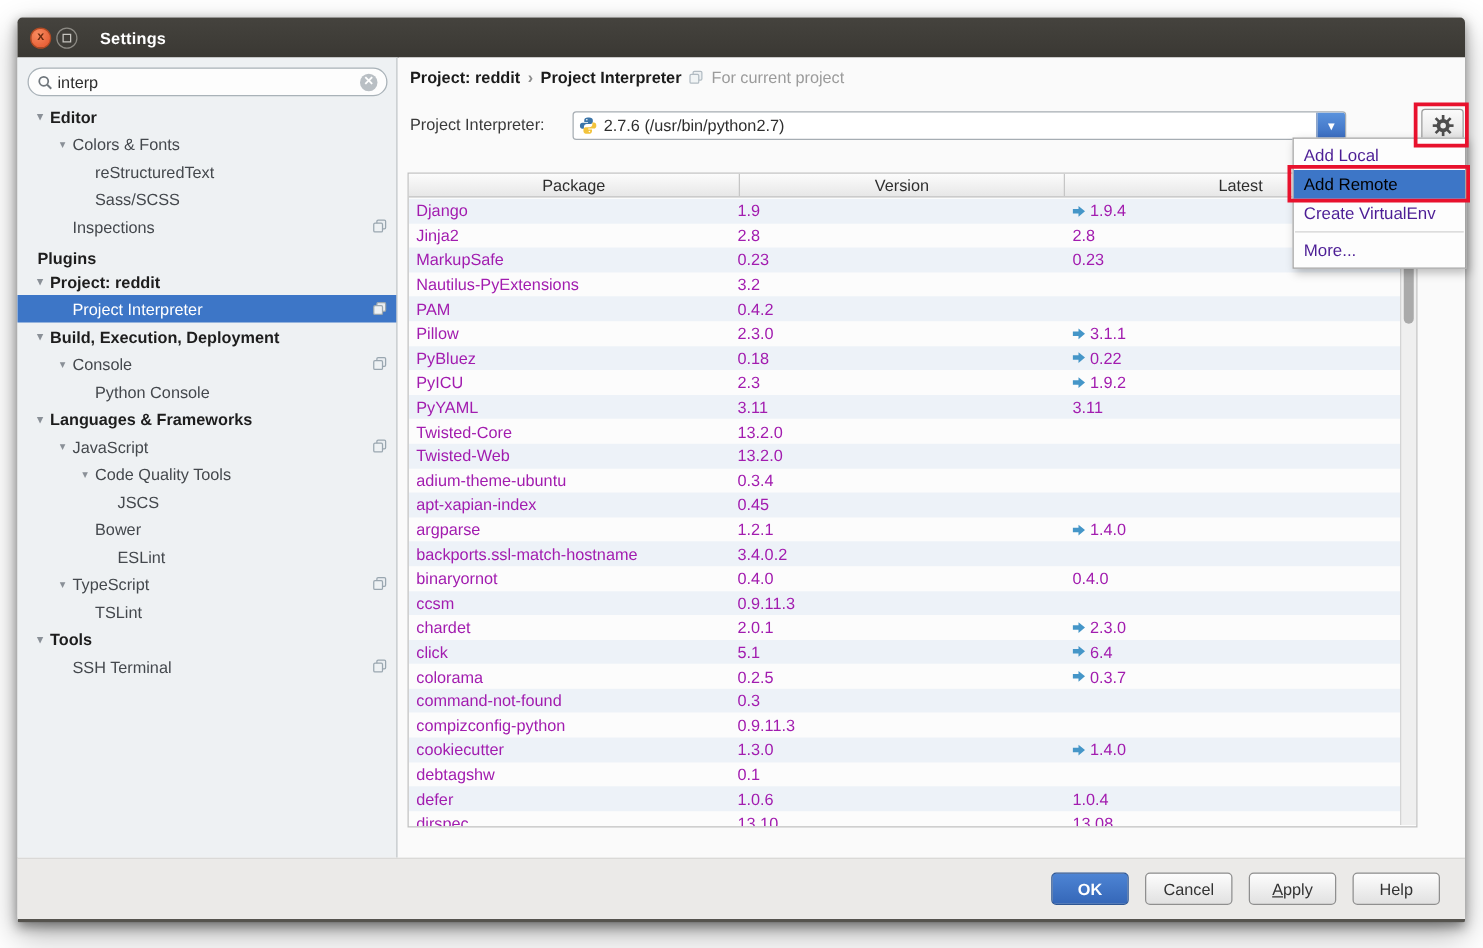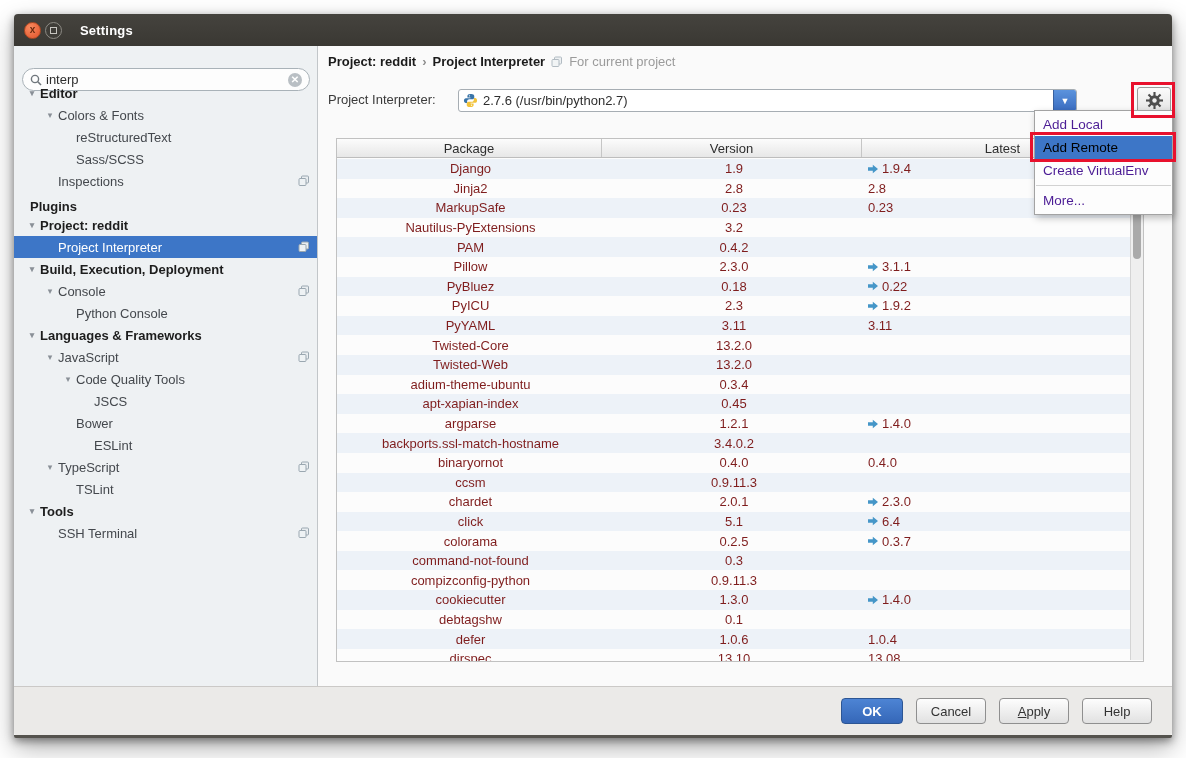--- a/index.html
+++ b/index.html
@@ -20,21 +20,21 @@
     display:flex; align-items:center; justify-content:center; font-size:10px; cursor:default; }
   .tb-close { background:radial-gradient(circle at 35% 30%, #f98b5f, #e8633a 70%);
     border:1px solid #b14a23; color:#6b2a10; font-weight:bold; line-height:1; }
   .tb-max { background:#3f3d38; border:1px solid #8d8b85; }
   .tb-max i { display:block; width:7px; height:7px; border:1.5px solid #c7c5c0; }
   .tb-title { color:#ffffff; font-weight:bold; font-size:13px; margin-left:14px; letter-spacing:.2px; }
 
   
   #sidebar { position:absolute; top:32px; left:0; width:304px; height:640px;
     background:#eef1f3; border-right:1px solid #c2c6c9; }
-  .searchbox { position:absolute; left:8px; top:22px; width:288px; height:23px;
+  .searchbox { position:absolute; left:8px; top:8px; width:288px; height:23px;
     background:#fdfdfd; border:1px solid #a9b2b8; border-radius:12px;
     display:flex; align-items:center; padding:0 7px; }
   .searchbox input { flex:1; border:none; outline:none; background:transparent;
     font-family:"Liberation Sans",sans-serif; font-size:13px; color:#2d2d2d; margin-left:4px; }
   .clear-x { width:14px; height:14px; border-radius:50%; background:#b9bfc4; color:#ffffff;
     font-size:10px; line-height:14px; text-align:center; font-weight:bold; }
 
   .tree { position:absolute; top:36px; left:0; right:0; }
   .tree-item { height:22px; display:flex; align-items:center; font-size:13px;
     color:#44484d; position:relative; cursor:default; white-space:nowrap; }
@@ -61,28 +61,28 @@
   .combo-text { flex:1; font-size:13px; color:#2e2e2e; padding-left:5px; white-space:nowrap; overflow:hidden; }
   .combo-arrow { width:23px; height:21px; border-radius:0 2px 2px 0;
     background:linear-gradient(#5b93dd,#3a6cc0); border-left:1px solid #38609f;
     color:#ffffff; font-size:9px; display:flex; align-items:center; justify-content:center; }
   .gear-btn { position:absolute; left:818px; top:41px; width:34px; height:27px;
     background:linear-gradient(#fbfbfb,#e3e3e3); border:1px solid #9a9a9a; border-radius:3px;
     display:flex; align-items:center; justify-content:center; }
 
   
   .pkg-table { position:absolute; left:7px; top:92px; width:808px; height:524px;
-    background:#fcfcfc; border:1px solid #c1c1c1; overflow:hidden;margin-left:10px; }
+    background:#fcfcfc; border:1px solid #c1c1c1; overflow:hidden; }
   .pkg-head { display:flex; height:19px; background:linear-gradient(#fcfcfc,#e7e7e7);
     border-bottom:1px solid #bdbdbd; font-size:13px; color:#2e2e2e; }
   .pkg-head .hc { display:flex; align-items:center; justify-content:center; border-right:1px solid #c6c6c6; }
   .pkg-head .hc:last-child { border-right:none; }
   .hc-package { width:265px; } .hc-version { width:260px; } .hc-latest { flex:1; }
   .pkg-body { position:absolute; top:20px; left:0; right:0; bottom:0; overflow:hidden; }
-  .pkg-row { display:flex; height:19.6px; align-items:center; font-size:13px; color:#7f1d1d;text-align:center; }
+  .pkg-row { display:flex; height:19.6px; align-items:center; font-size:13px; color:#a21caf; }
   .pkg-row.stripe { background:#edf2f8; }
   .cell { white-space:nowrap; overflow:hidden; }
   .c-package { width:261px; padding-left:6px; }
   .c-version { width:270px; padding-left:2px; }
   .c-latest { flex:1; display:flex; align-items:center; gap:4px; }
   .up-arrow { flex:0 0 auto; display:inline-flex; }
 
   .vscroll { position:absolute; top:20px; right:0; bottom:1px; width:13px;
     background:#efefef; border-left:1px solid #d4d4d4; }
   .vthumb { position:absolute; left:2px; right:2px; top:1px; height:99px;

